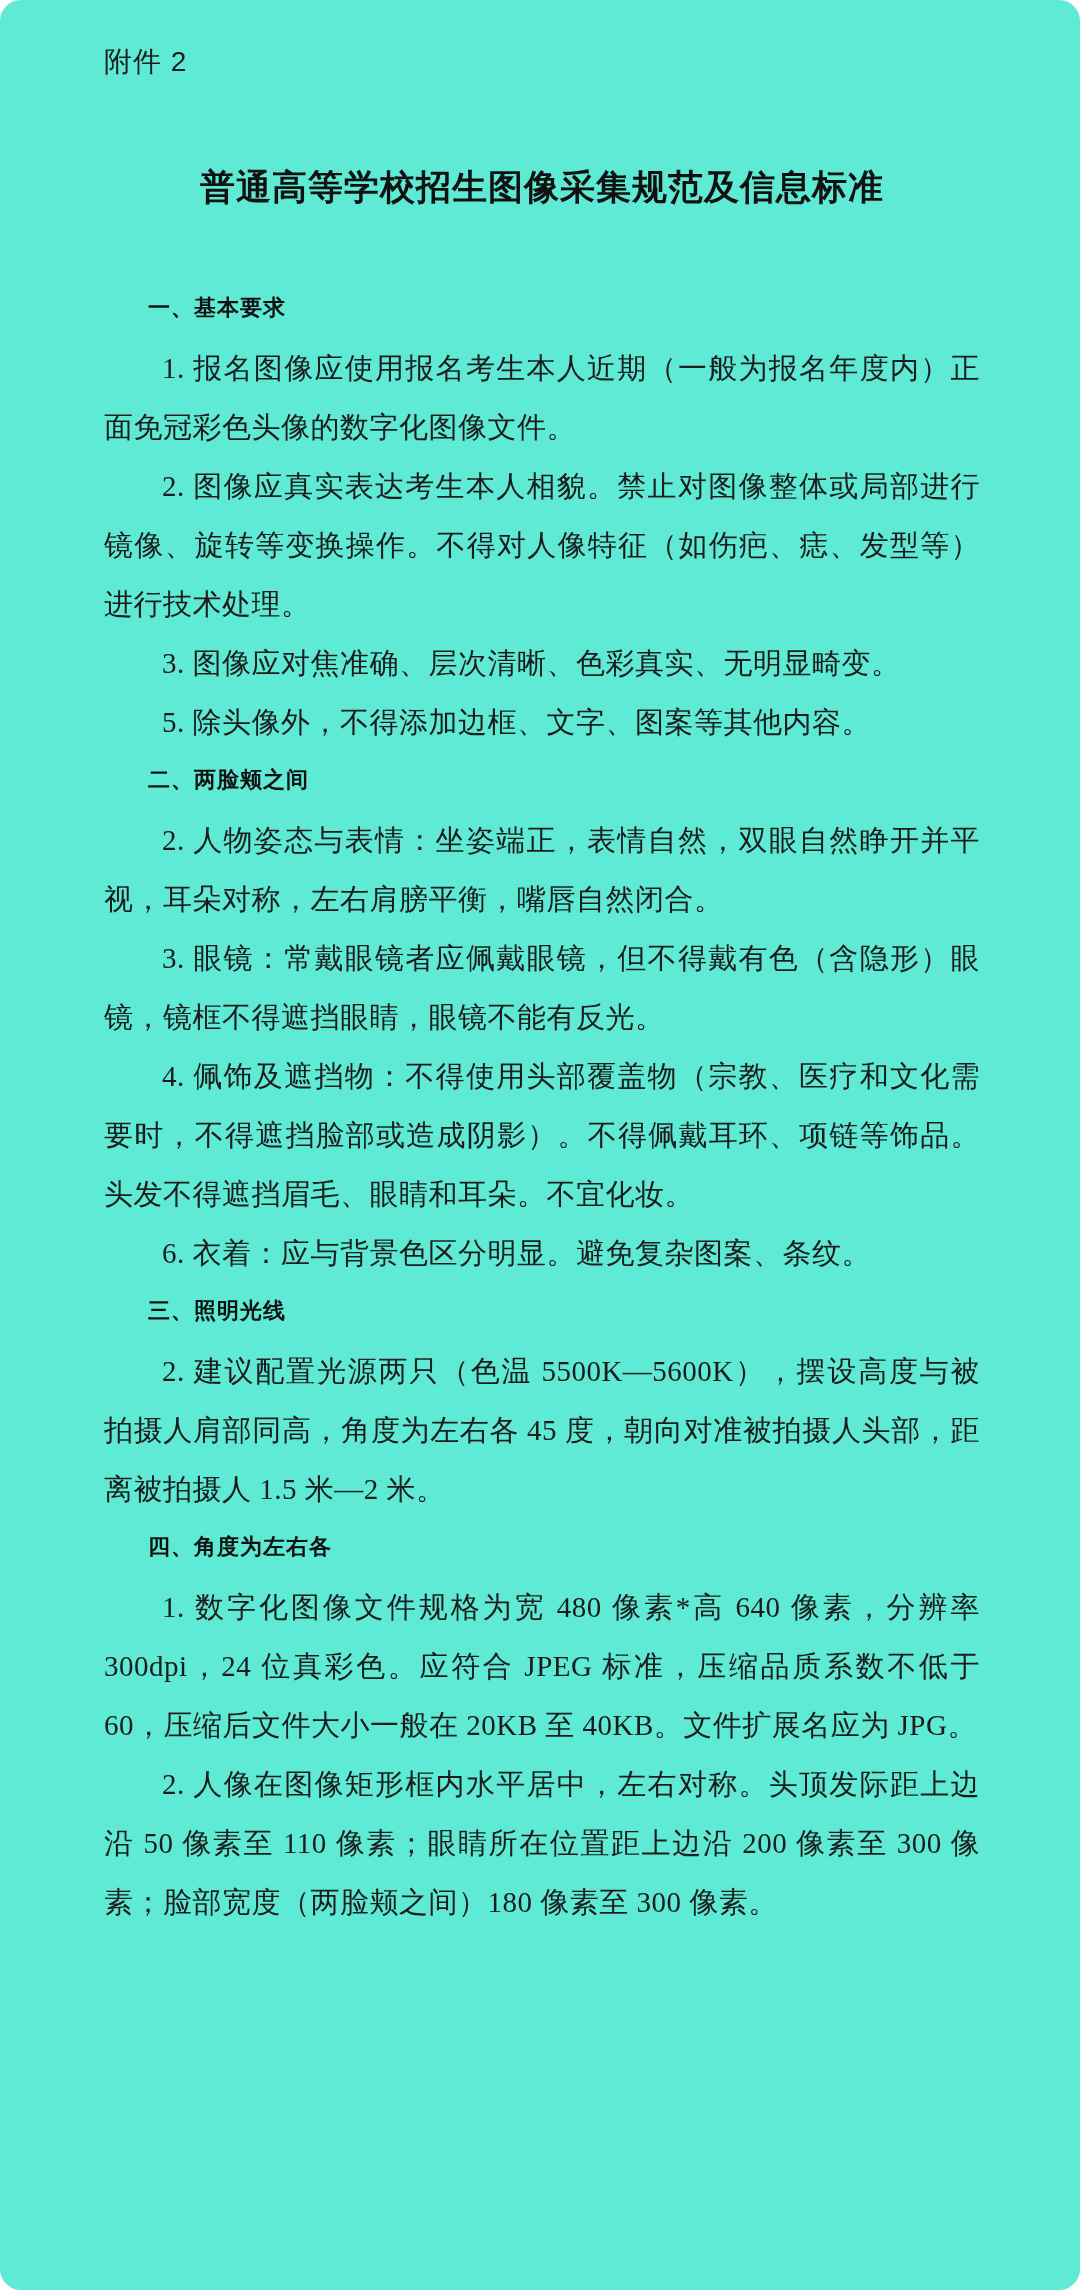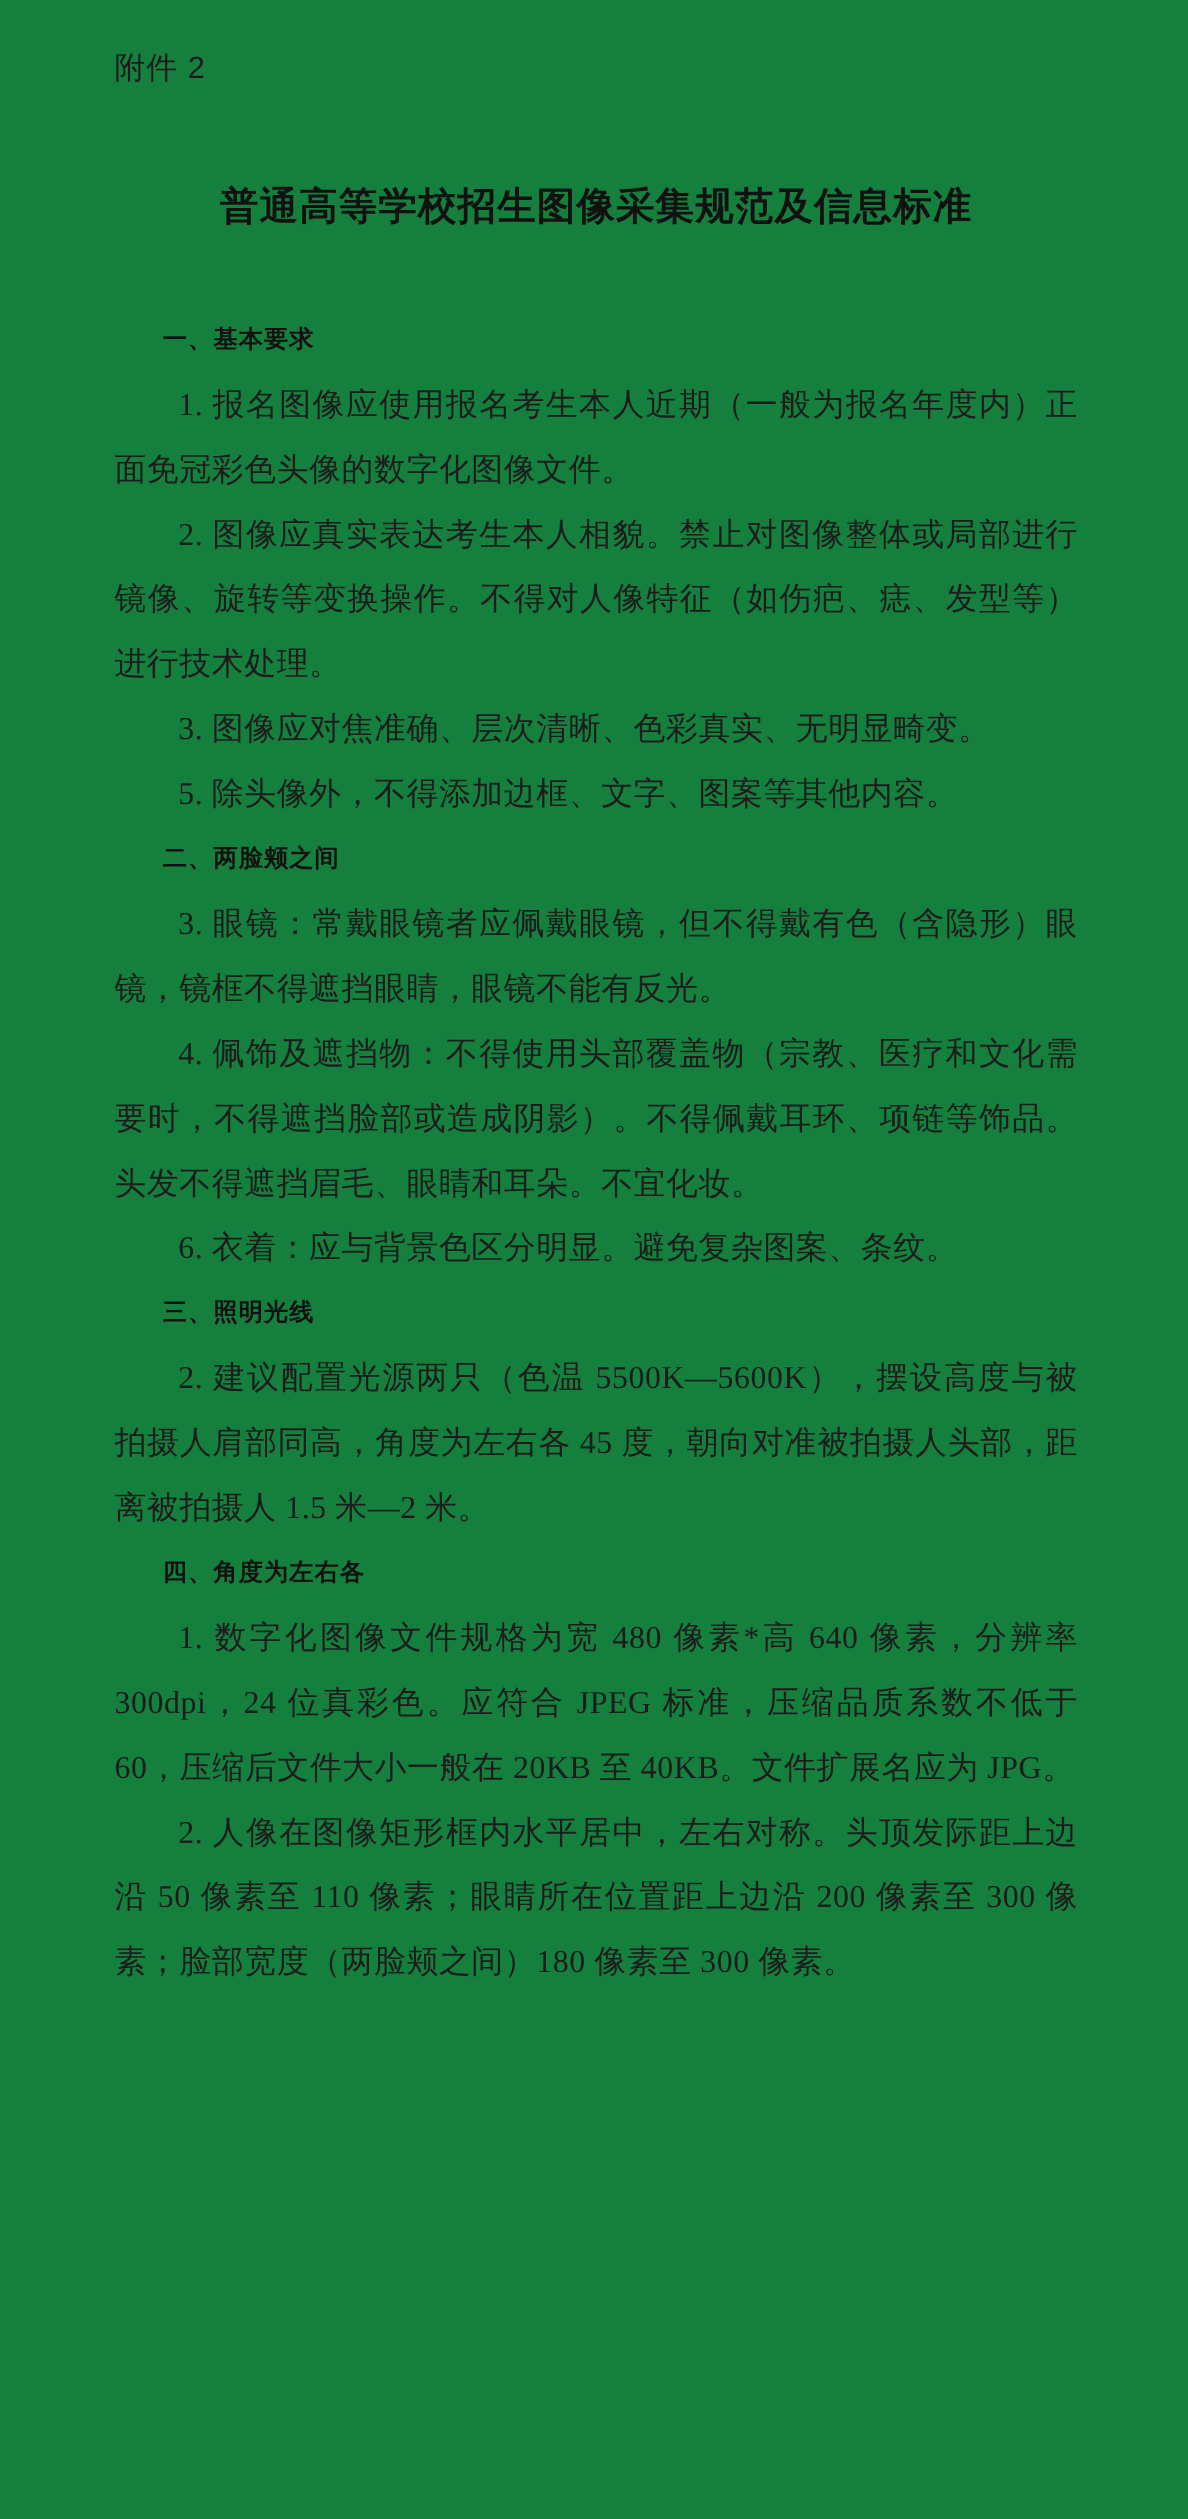--- a/index.html
+++ b/index.html
@@ -6,24 +6,25 @@
   body {
     width: 1080px;
     background: #fdfdfd;
     font-family: "Liberation Serif", "DejaVu Serif", serif;
   }
   .page {
     position: relative;
     width: 1080px;
     height: 2290px;
     box-sizing: border-box;
-    background: #15803d;
+    background: #5eead4;
     color: #1c1c1c;
     padding: 42px 100px 0 104px;
     overflow: hidden;
+    border-radius: 21px;
   }
   .attachment {
     font-family: "Liberation Sans", "DejaVu Sans", sans-serif;
     font-size: 28px;
     line-height: 40px;
     letter-spacing: 1px;
     color: #1c1c1c;
   }
   h1.doc-title {
     margin: 84px 0 16px 0;
@@ -71,20 +72,21 @@
     <section>
       <h2 class="sec-heading">一、基本要求</h2>
       <p class="para">1.  报名图像应使用报名考生本人近期（一般为报名年度内）正面免冠彩色头像的数字化图像文件。</p>
       <p class="para">2.  图像应真实表达考生本人相貌。禁止对图像整体或局部进行镜像、旋转等变换操作。不得对人像特征（如伤疤、痣、发型等）进行技术处理。</p>
       <p class="para">3.  图像应对焦准确、层次清晰、色彩真实、无明显畸变。</p>
       <p class="para">5.  除头像外，不得添加边框、文字、图案等其他内容。</p>
     </section>
 
     <section>
       <h2 class="sec-heading">二、两脸颊之间</h2>
+      <p class="para">2.  人物姿态与表情：坐姿端正，表情自然，双眼自然睁开并平视，耳朵对称，左右肩膀平衡，嘴唇自然闭合。</p>
       <p class="para">3.  眼镜：常戴眼镜者应佩戴眼镜，但不得戴有色（含隐形）眼镜，镜框不得遮挡眼睛，眼镜不能有反光。</p>
       <p class="para">4.  佩饰及遮挡物：不得使用头部覆盖物（宗教、医疗和文化需要时，不得遮挡脸部或造成阴影）。不得佩戴耳环、项链等饰品。头发不得遮挡眉毛、眼睛和耳朵。不宜化妆。</p>
       <p class="para">6.  衣着：应与背景色区分明显。避免复杂图案、条纹。</p>
     </section>
 
     <section>
       <h2 class="sec-heading">三、照明光线</h2>
       <p class="para">2.  建议配置光源两只（色温 5500K—5600K），摆设高度与被拍摄人肩部同高，角度为左右各 45 度，朝向对准被拍摄人头部，距离被拍摄人 1.5 米—2 米。</p>
     </section>
 

